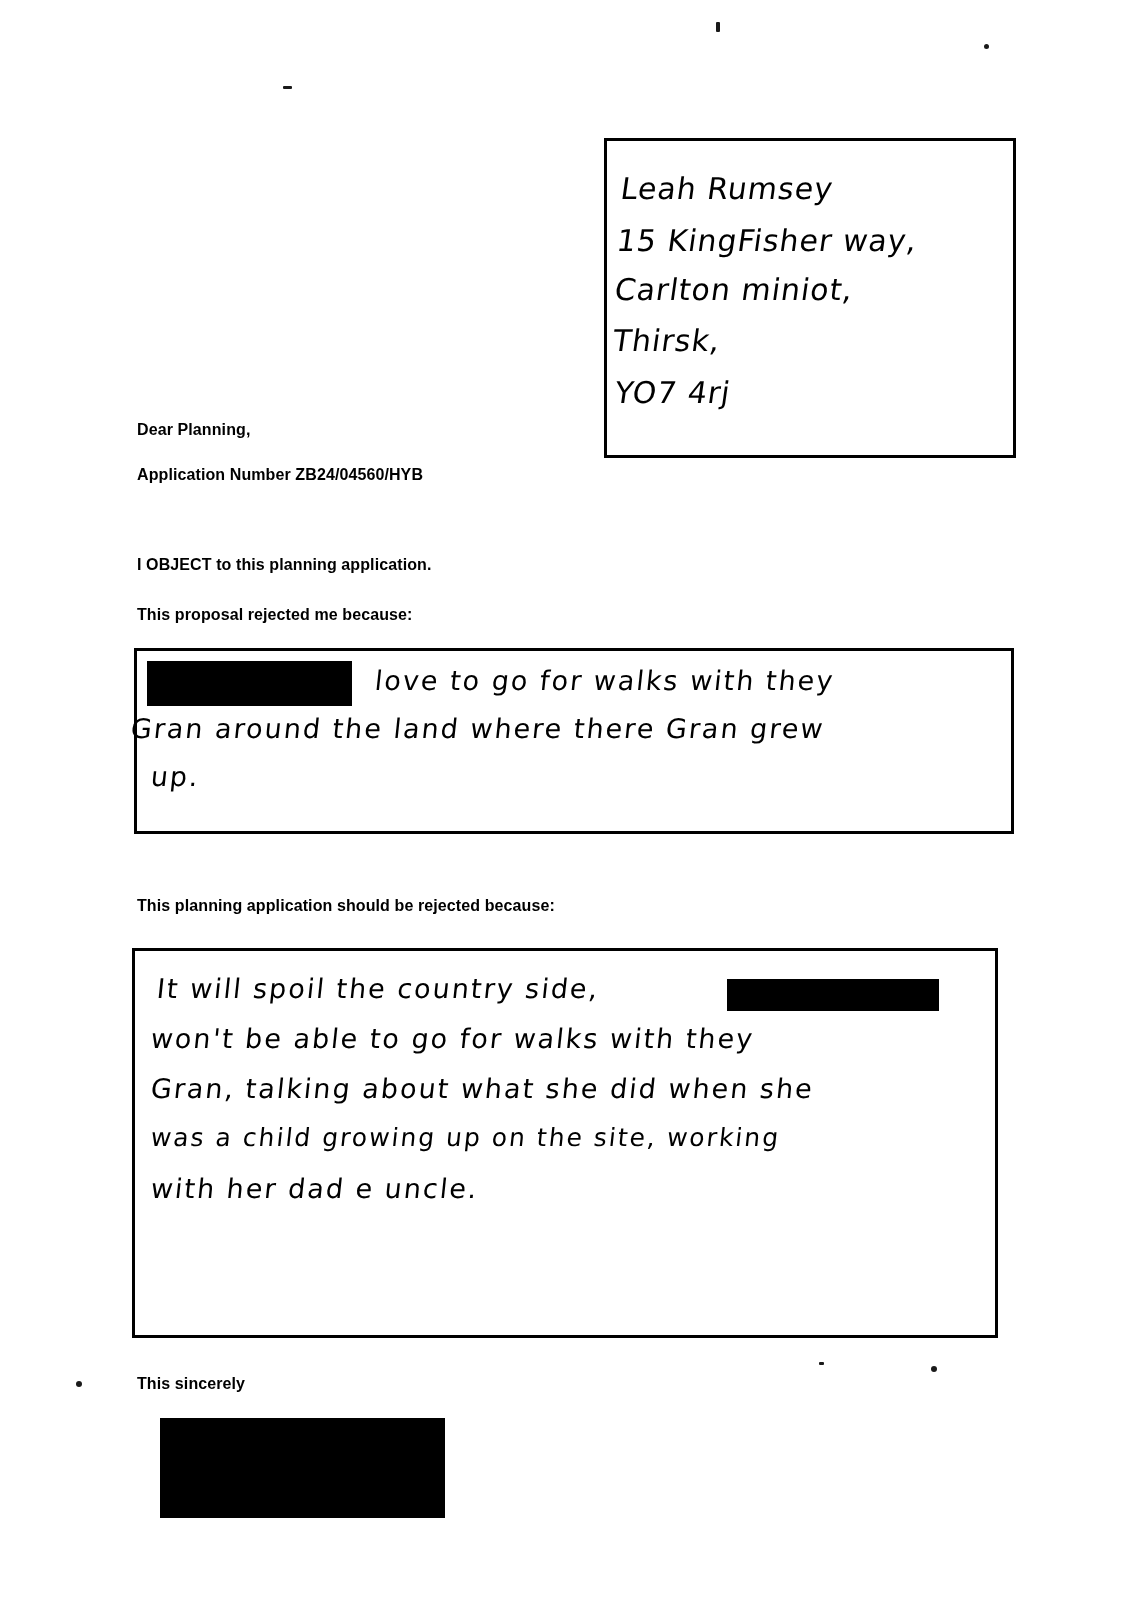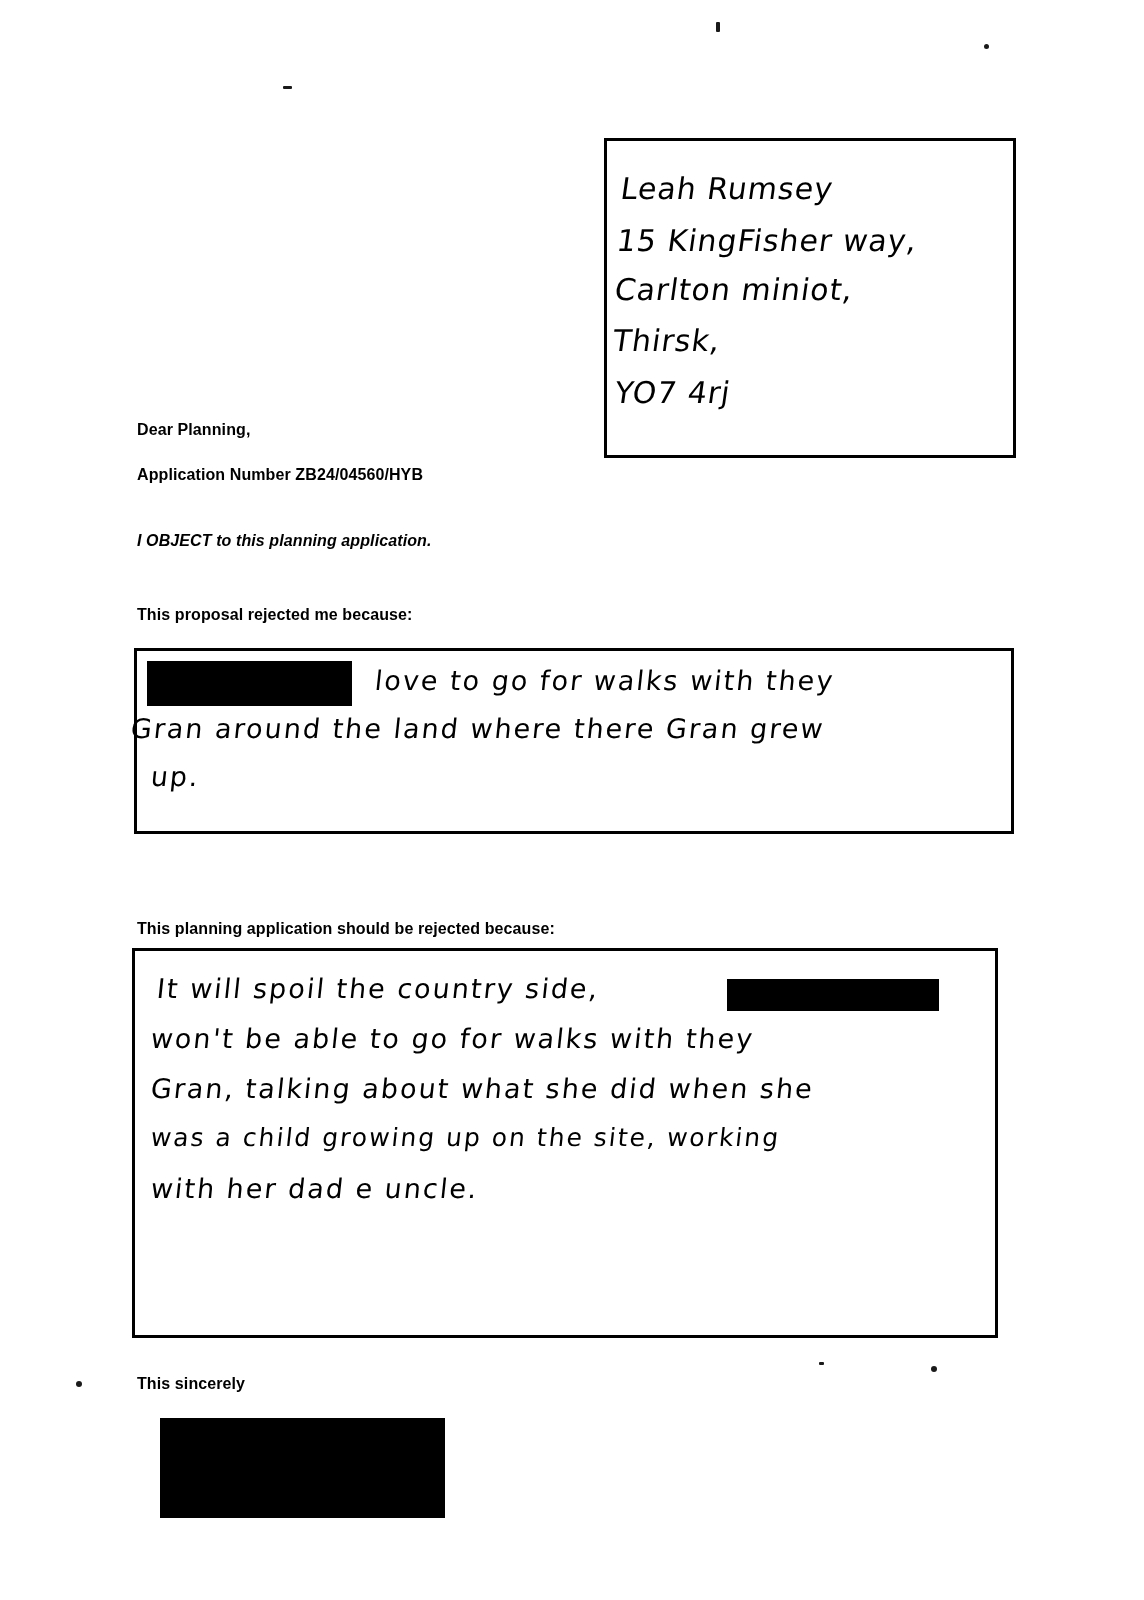--- a/index.html
+++ b/index.html
@@ -107,31 +107,31 @@
   <div class="address-box">
     <div class="hand addr-line" style="left:14px;top:30px;">Leah Rumsey</div>
     <div class="hand addr-line" style="left:10px;top:82px;">15 KingFisher way,</div>
     <div class="hand addr-line" style="left:8px;top:131px;">Carlton miniot,</div>
     <div class="hand addr-line" style="left:6px;top:182px;">Thirsk,</div>
     <div class="hand addr-line" style="left:8px;top:234px;">YO7 4rj</div>
   </div>
 
   <div class="typed" style="top:421px;">Dear Planning,</div>
   <div class="typed" style="top:466px;">Application Number ZB24/04560/HYB</div>
-  <div class="typed" style="top:532px;font-style:italic;">I OBJECT to this planning application.</div>
+  <div class="typed" style="top:556px;">I OBJECT to this planning application.</div>
   <div class="typed" style="top:606px;">This proposal rejected me because:</div>
 
   <div class="answer-box box1">
     <div class="redaction" style="left:10px;top:10px;width:205px;height:45px;"></div>
     <div class="hand hand-line" style="left:238px;top:14px;">love  to  go  for  walks  with  they</div>
     <div class="hand hand-line" style="left:-6px;top:62px;">Gran  around  the  land  where  there  Gran  grew</div>
     <div class="hand hand-line" style="left:14px;top:110px;">up.</div>
   </div>
 
-  <div class="typed" style="top:897px;margin-top:23px;">This planning application should be rejected because:</div>
+  <div class="typed" style="top:897px;">This planning application should be rejected because:</div>
 
   <div class="answer-box box2">
     <div class="hand hand-line" style="left:22px;top:22px;">It  will  spoil  the  country side,</div>
     <div class="redaction" style="left:592px;top:28px;width:212px;height:32px;"></div>
     <div class="hand hand-line" style="left:16px;top:72px;">won't  be  able  to  go  for  walks  with  they</div>
     <div class="hand hand-line" style="left:16px;top:122px;">Gran,  talking  about  what  she  did  when  she</div>
     <div class="hand hand-line small" style="left:16px;top:172px;">was  a  child  growing  up  on  the  site, working</div>
     <div class="hand hand-line" style="left:16px;top:222px;">with  her  dad  e  uncle.</div>
   </div>
 

